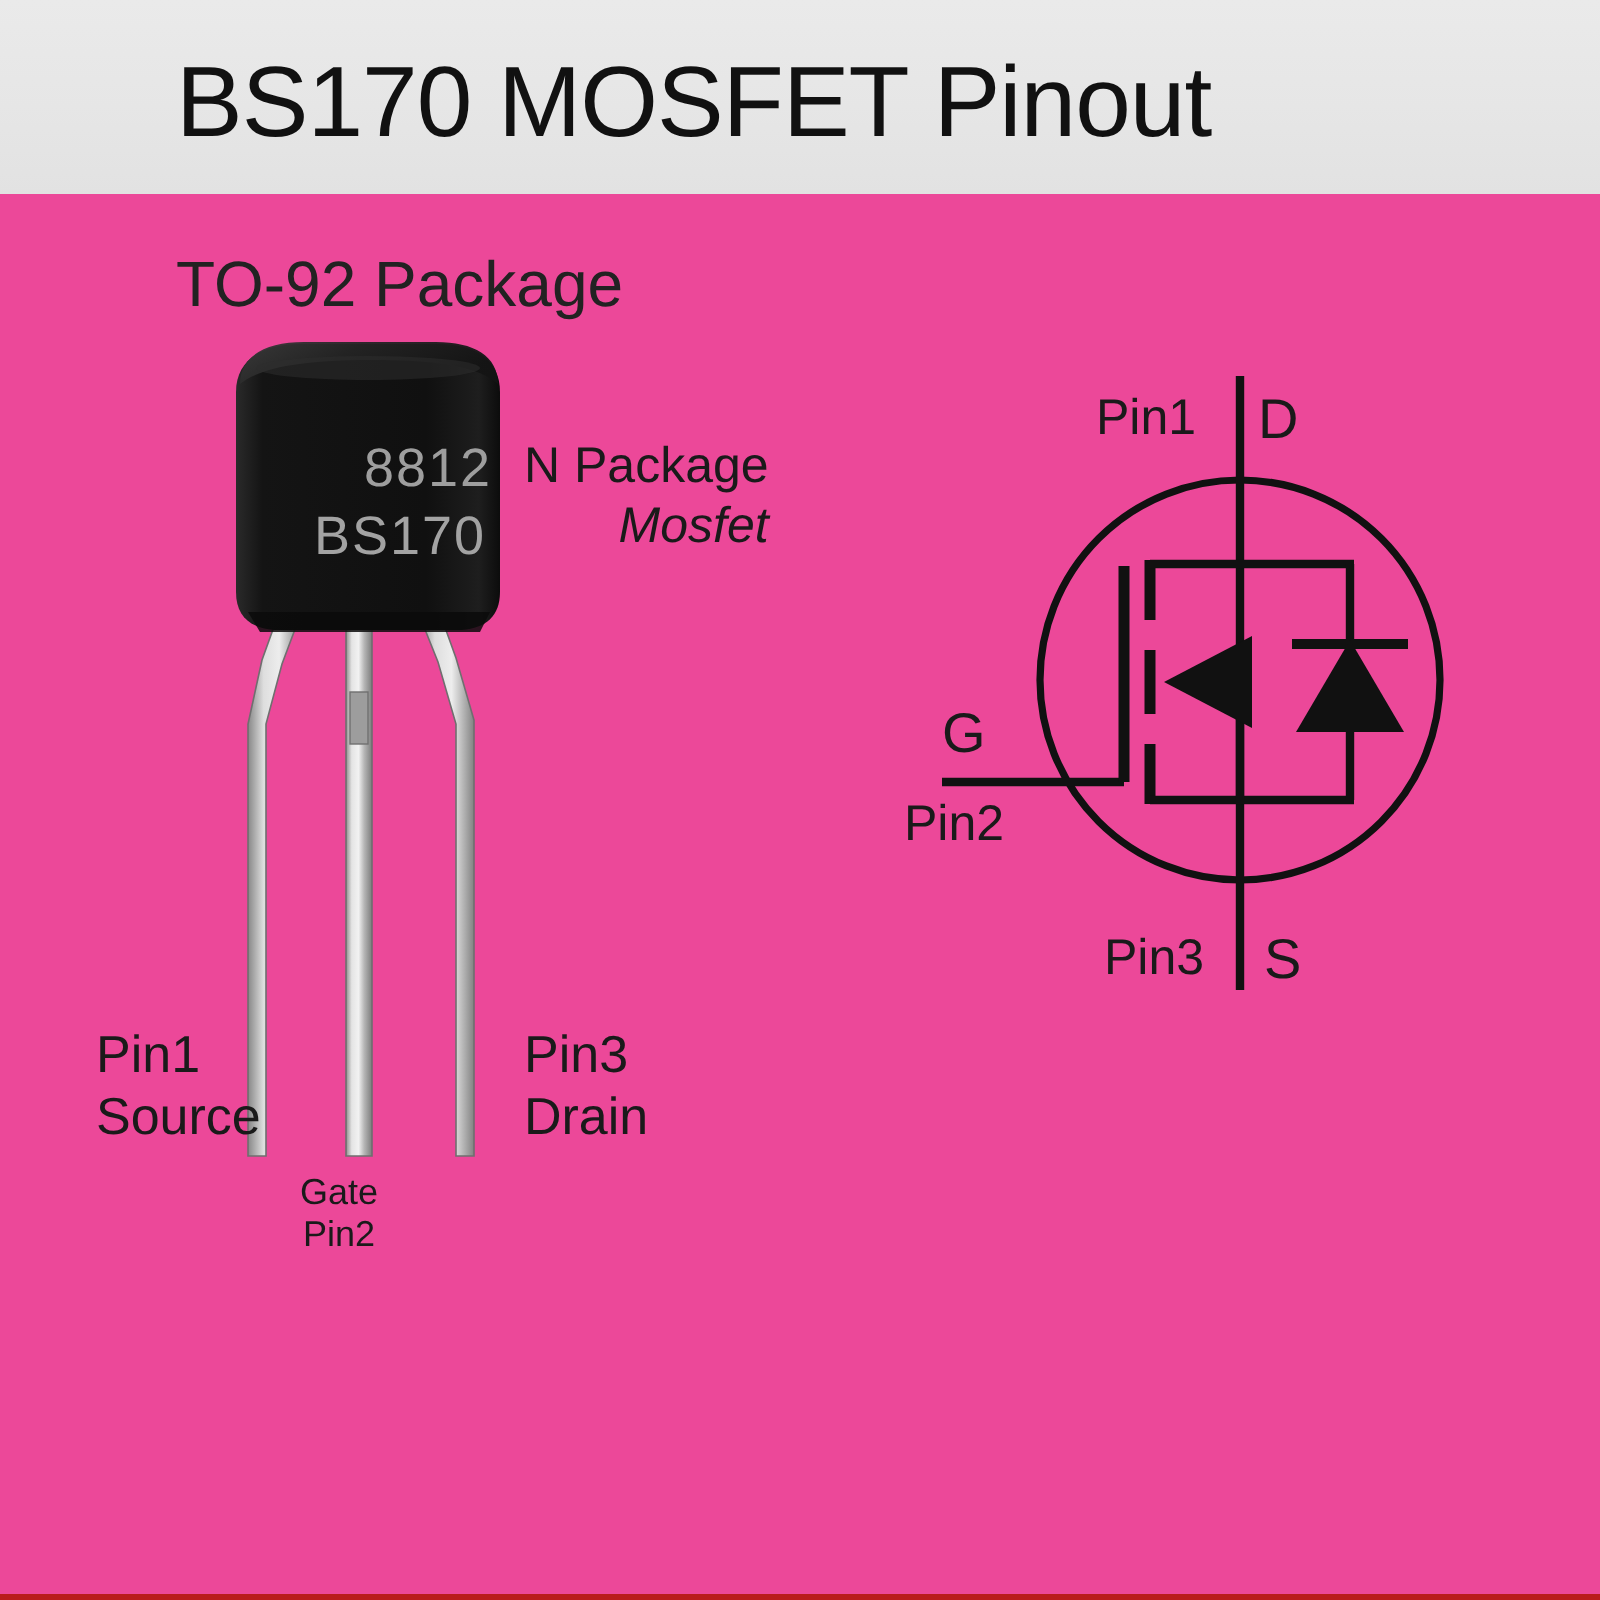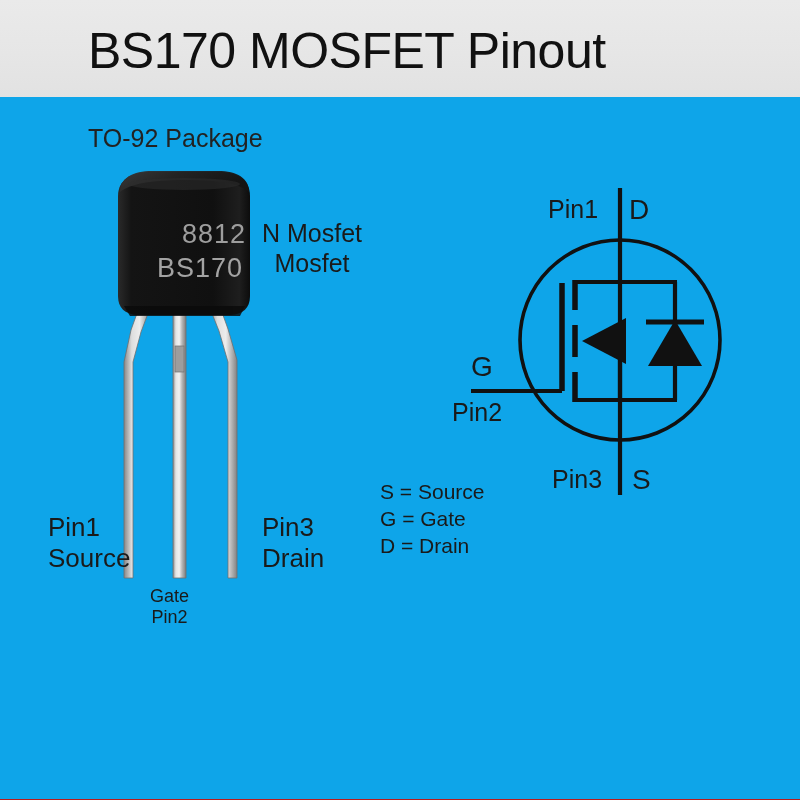--- a/index.html
+++ b/index.html
@@ -11,23 +11,23 @@
     width: 800px;
     height: 800px;
     background: #ffffff;
     font-family: "Liberation Sans", sans-serif;
     overflow: hidden;
   }
   #page {
     position: relative;
     width: 800px;
     height: 800px;
-    background: #0ea5e9;
+    background: #ec4899;
     box-sizing: border-box;
-    border-bottom: 1px solid #b91c1c;
+    border-bottom: 3px solid #b91c1c;
   }
 
   
   #title-banner {
     position: absolute;
     left: 0;
     top: 0;
     width: 800px;
     height: 97px;
     background: linear-gradient(180deg, #eaeaea 0%, #e6e6e6 55%, #e2e2e2 100%);
@@ -50,34 +50,35 @@
     position: absolute;
     color: #1a1a1a;
     font-family: "Liberation Sans", sans-serif;
     white-space: nowrap;
     line-height: 1.18;
   }
 
   #pkg-caption {
     left: 88px;
     top: 124px;
-    font-size: 25px;
+    font-size: 32px;
     color: #222222;
   }
 
   #nchannel-label {
     left: 262px;
     top: 219px;
     font-size: 25px;
     text-align: center;
     color: #1a1a1a;
   }
   #nchannel-label .l2 {
     display: block;
-    text-align: center;
+    text-align: right;
+    font-style: italic;
   }
 
   
   #photo {
     position: absolute;
     left: 0;
     top: 100px;
     width: 380px;
     height: 520px;
   }
@@ -201,21 +202,21 @@
       <ellipse cx="184" cy="84" rx="56" ry="6" fill="#2e2e2e" opacity="0.55"></ellipse>
 
       <path d="M 124 206 L 245 206 L 240 216 L 130 216 Z" fill="#0a0a0a" opacity="0.85"></path>
     </g>
 
     <text x="182" y="143" font-family="Liberation Sans, sans-serif" font-size="27" fill="#9e9e9e" letter-spacing="1">8812</text>
     <text x="157" y="177" font-family="Liberation Sans, sans-serif" font-size="27" fill="#a3a3a3" letter-spacing="1">BS170</text>
   </svg>
 
   <div class="lbl" id="nchannel-label">
-    <span>N Mosfet</span>
+    <span>N Package</span>
     <span class="l2">Mosfet</span>
   </div>
 
   <div class="lbl" id="pin1-callout">
     <span class="callout-line">Pin1</span>
     <span class="callout-line">Source</span>
   </div>
 
   <div class="lbl" id="pin3-callout">
     <span class="callout-line">Pin3</span>
@@ -262,19 +263,14 @@
     <polygon points="245,140 272,186 218,186" fill="#111111"></polygon>
   </svg>
 
   <div class="lbl" id="sch-pin1">Pin1</div>
   <div class="lbl" id="sch-d">D</div>
   <div class="lbl" id="sch-g">G</div>
   <div class="lbl" id="sch-pin2">Pin2</div>
   <div class="lbl" id="sch-pin3">Pin3</div>
   <div class="lbl" id="sch-s">S</div>
 
-  <div id="legend">
-    <div>S = Source</div>
-    <div>G = Gate</div>
-    <div>D = Drain</div>
-  </div>
 
 </div>
 
 </body></html>

